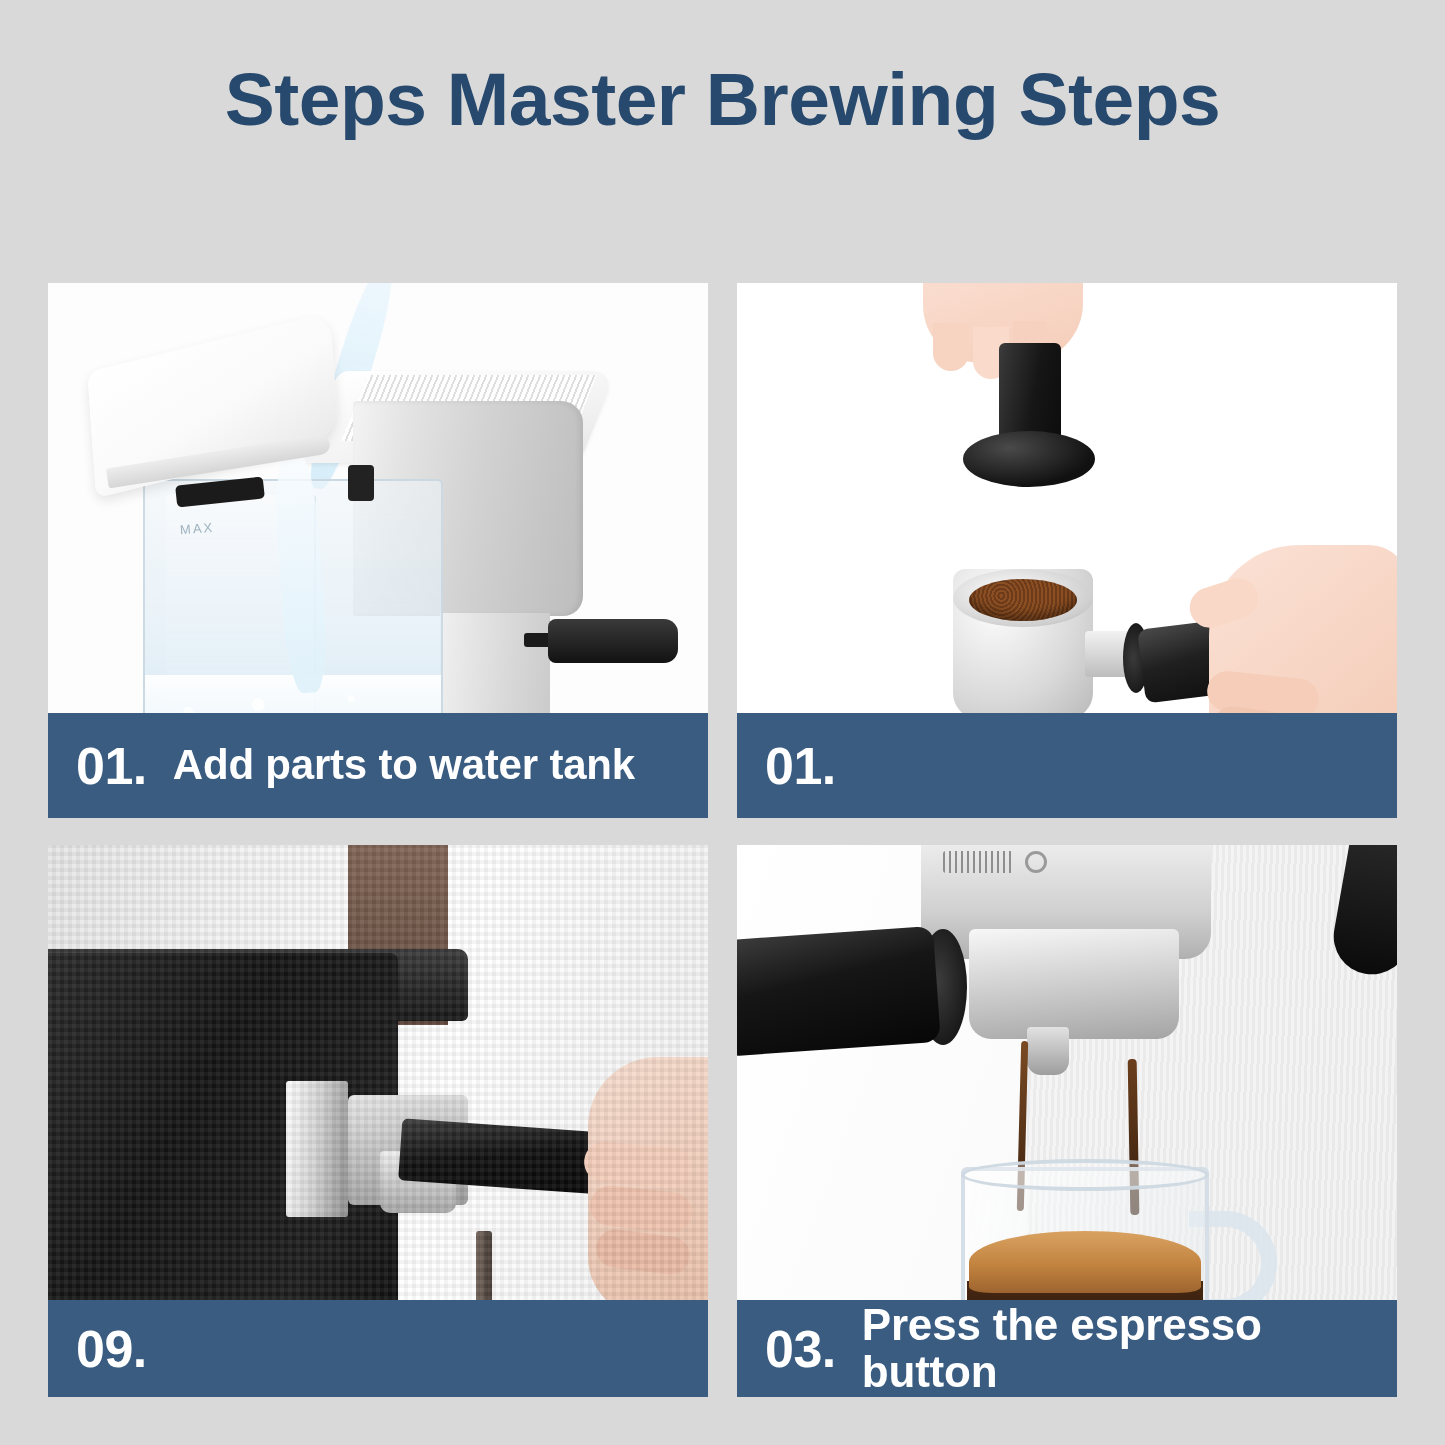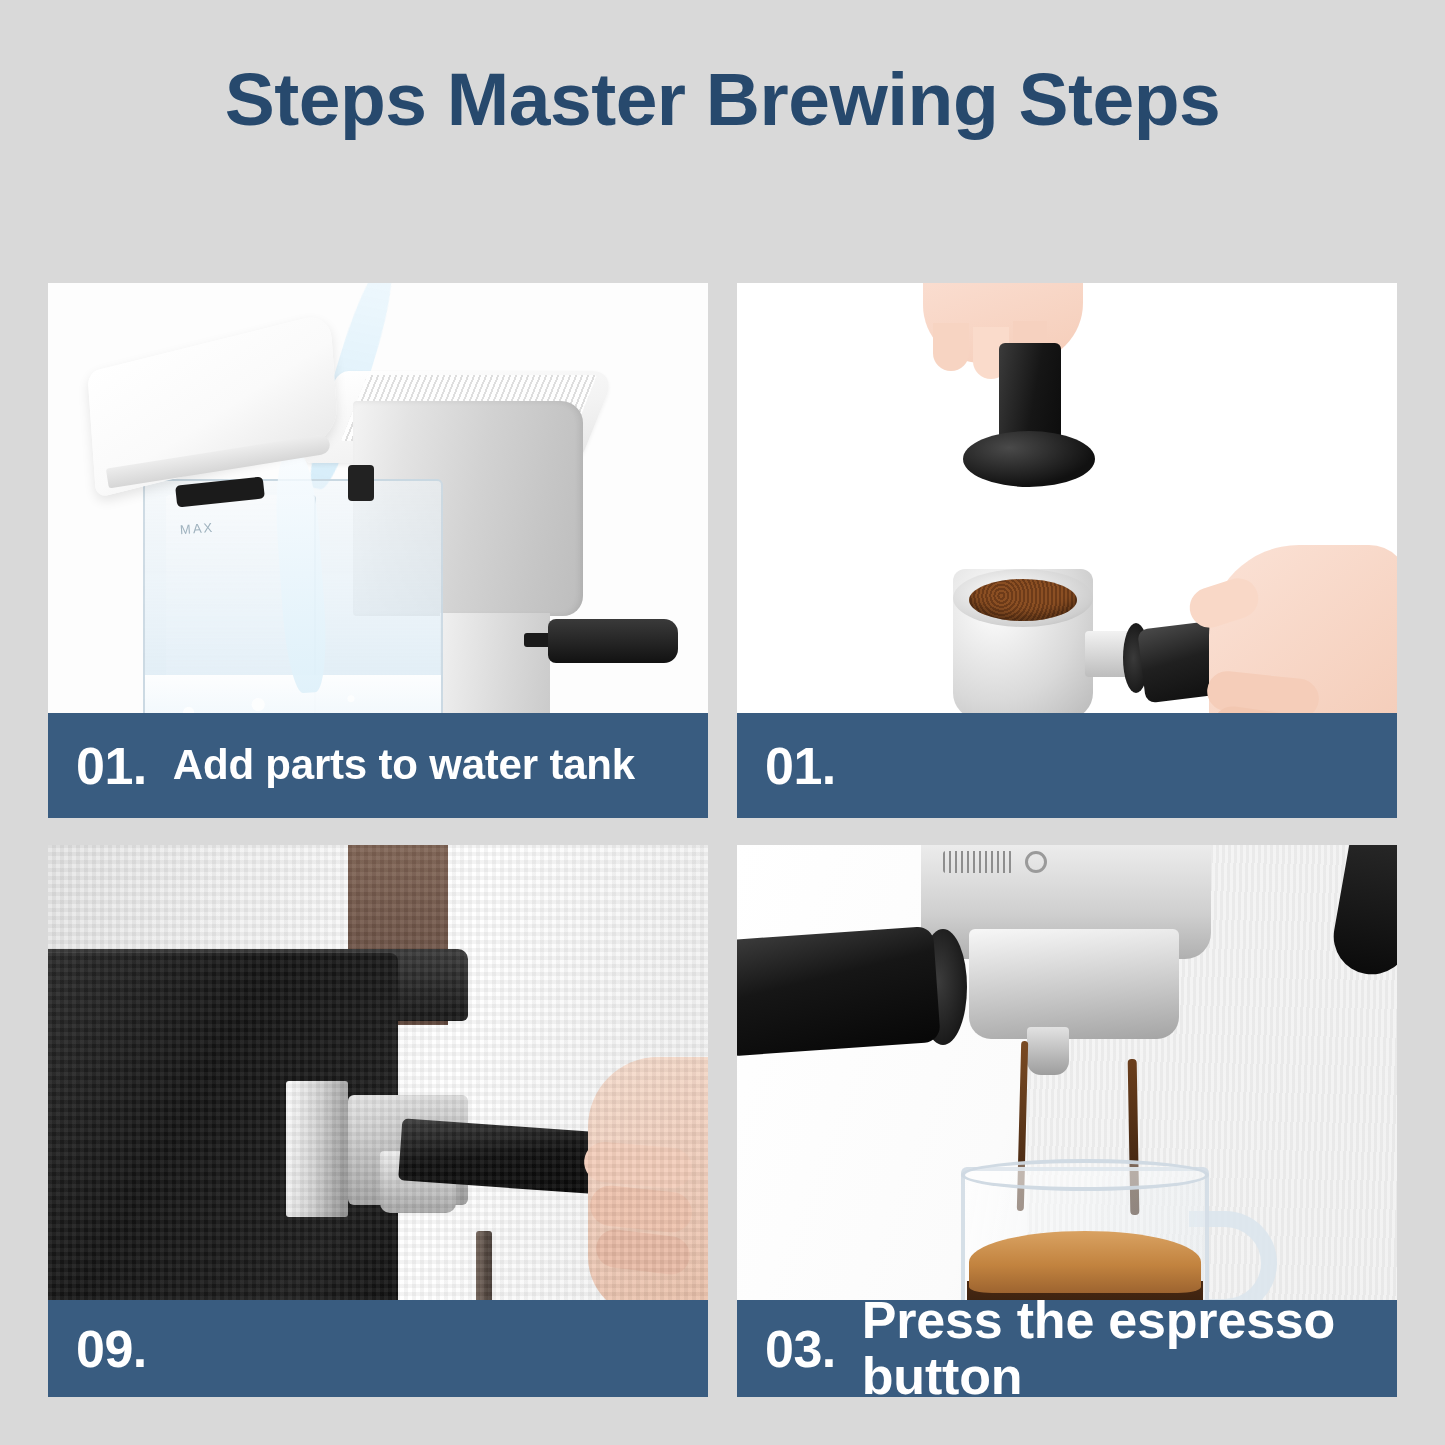--- a/index.html
+++ b/index.html
@@ -82,21 +82,21 @@
     flex: 0 0 auto;
     line-height: 1;
   }
   .cap-text {
     font-size: 42px;
     font-weight: bold;
     margin-left: 26px;
     line-height: 1.06;
     letter-spacing: -0.2px;
   }
-  .cap-text.two-line { font-size: 52px; }
+  .cap-text.two-line { font-size: 44px; }
 
   
   .p1 { background:#fdfdfd; }
   .p1 .machine-body {
     position: absolute; left: 305px; top: 118px;
     width: 230px; height: 215px;
     background: linear-gradient(100deg,#f4f4f4 0%,#e3e3e3 22%,#d2d2d2 52%,#c6c6c6 78%,#bdbdbd 100%);
     border-radius: 4px 22px 20px 4px;
     box-shadow: inset -3px 0 6px rgba(0,0,0,.08);
   }

